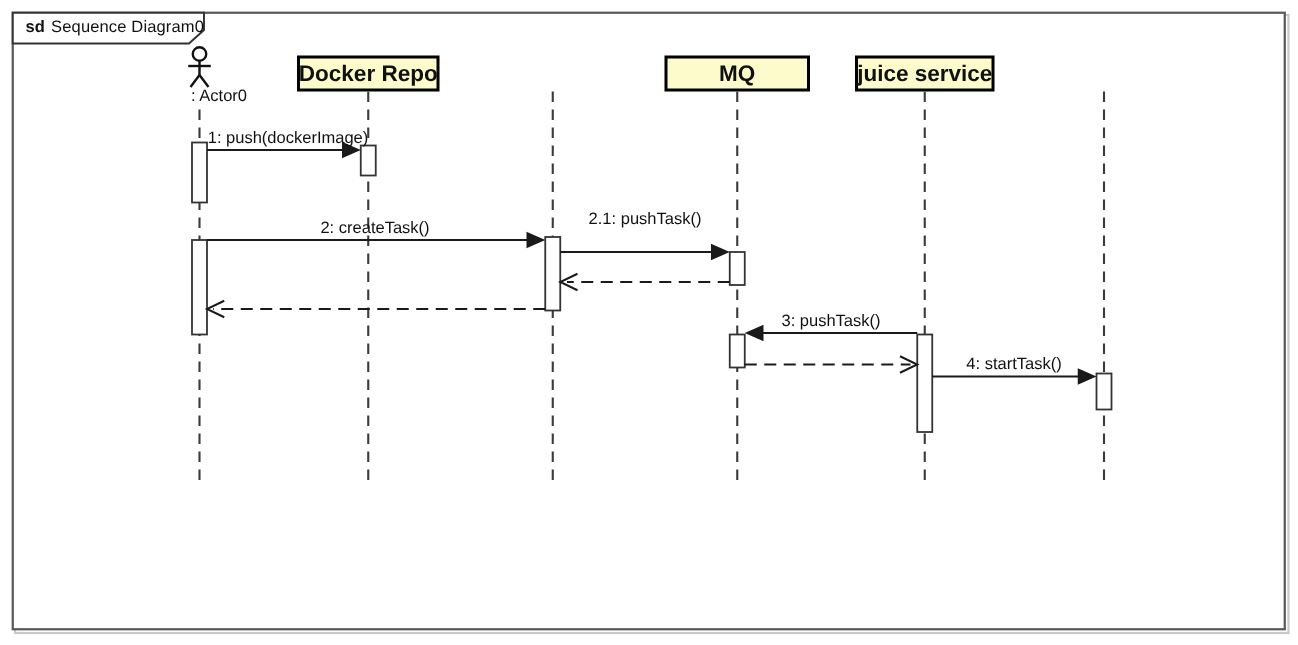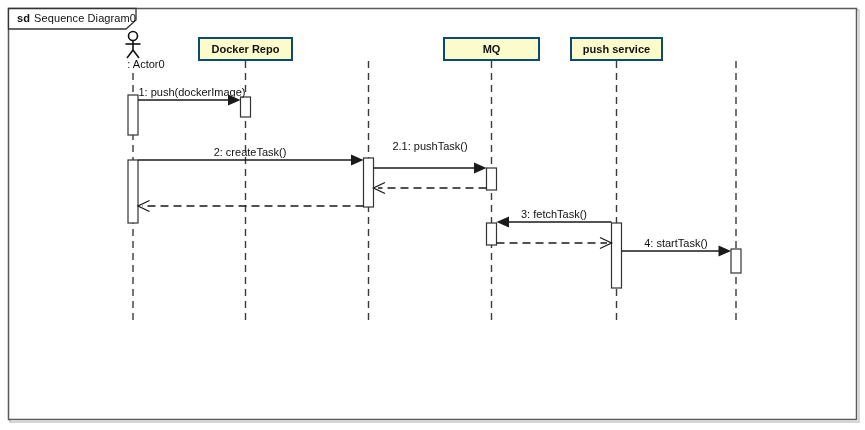--- a/index.html
+++ b/index.html
@@ -15,23 +15,23 @@
     font-size:11px; white-space:nowrap; letter-spacing:0.1px;
   }
   .frame-label .kw { font-weight:bold; margin-right:4px; }
   .actor-label {
     position:absolute; left:133px; top:58px;
     transform:translateX(-50%);
     font-size:11px; white-space:nowrap;margin-left:13px;
   }
   .lifeline-head {
     position:absolute; top:37px; height:24px;
-    background:#FBFBCB; border:2px solid #0c4a6e;
+    background:#FBFBCB; border:2px solid #000000;
     display:flex; align-items:center; justify-content:center;
-    font-size:11px; font-weight:bold; white-space:nowrap;
+    font-size:15px; font-weight:bold; white-space:nowrap;
   }
   .msg-label {
     position:absolute; transform:translateX(-50%);
     font-size:11px; white-space:nowrap;text-align:right;
   }
 </style>
 </head>
 <body>
 
 <div class="stage">
@@ -102,22 +102,22 @@
 
   <div class="actor-label">: Actor0</div>
 
   <div class="lifeline-head" style="left:198px; width:95px;">
     <span>Docker Repo</span>
   </div>
   <div class="lifeline-head" style="left:443px; width:97px;">
     <span>MQ</span>
   </div>
   <div class="lifeline-head" style="left:570px; width:93px;">
-    <span>push service</span>
+    <span>juice service</span>
   </div>
 
   <div class="msg-label" style="left:192px; top:86px;">1: push(dockerImage)</div>
   <div class="msg-label" style="left:250px; top:146px;">2: createTask()</div>
   <div class="msg-label" style="left:430px; top:140px;">2.1: pushTask()</div>
-  <div class="msg-label" style="left:554px; top:208px;">3: fetchTask()</div>
+  <div class="msg-label" style="left:554px; top:208px;">3: pushTask()</div>
   <div class="msg-label" style="left:676px; top:237px;">4: startTask()</div>
 
 </div>
 
 </body></html>

